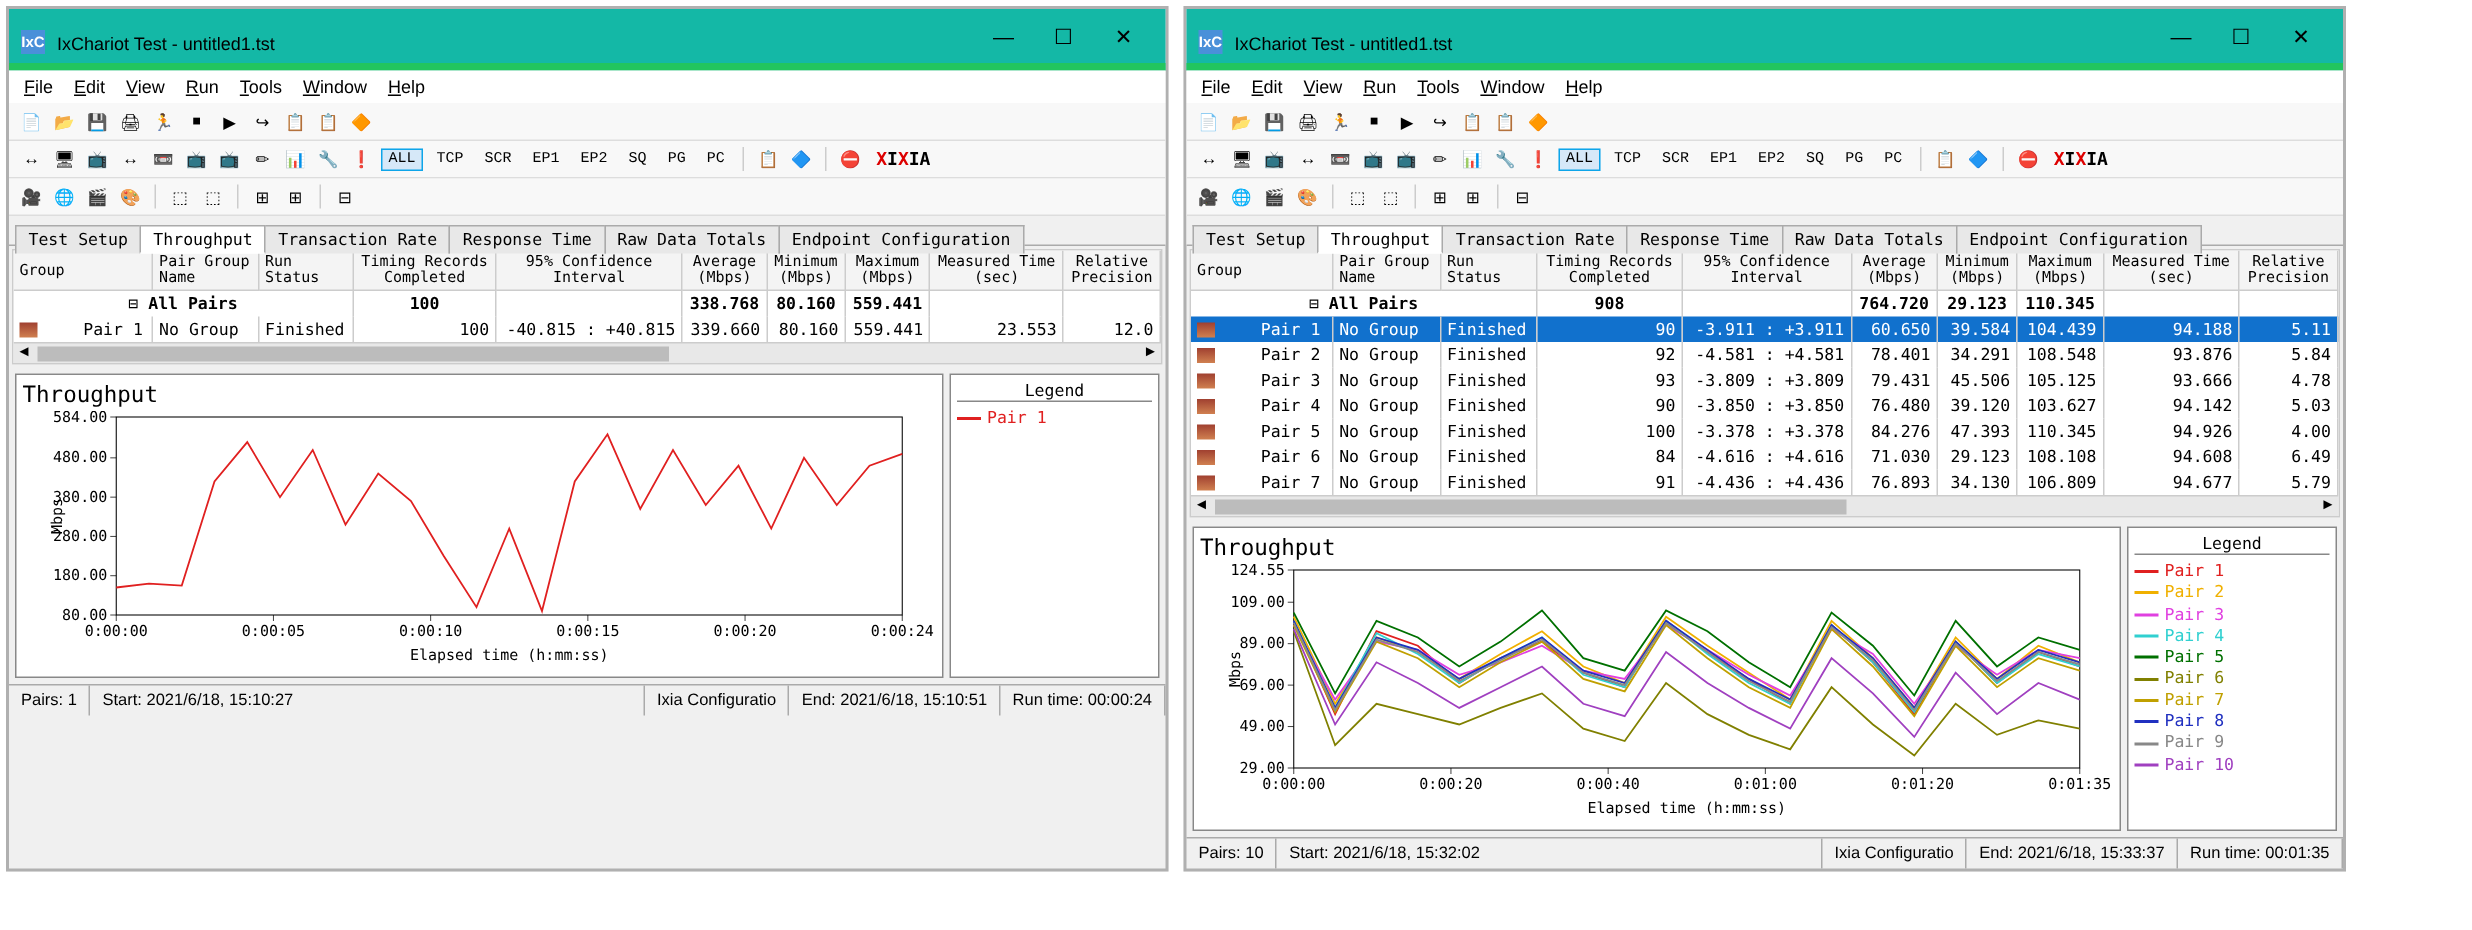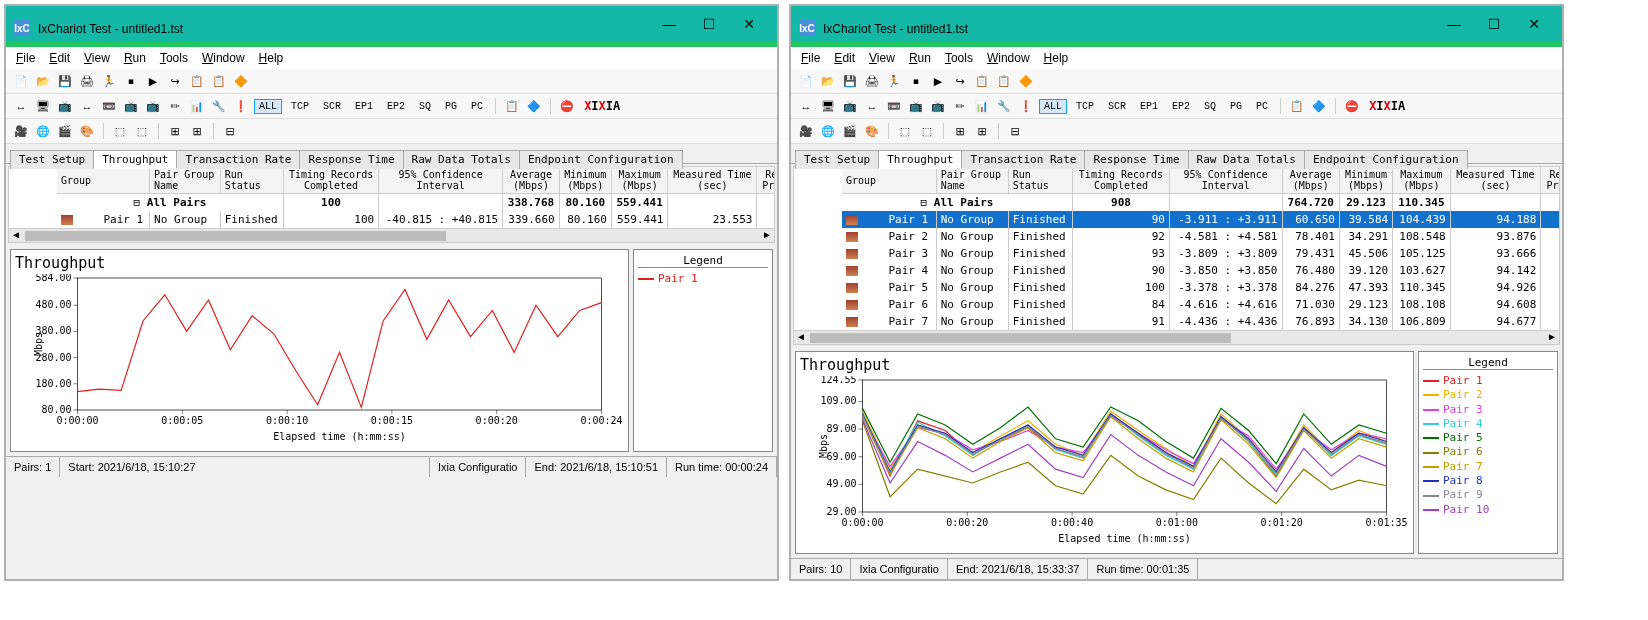--- a/index.html
+++ b/index.html
@@ -110,21 +110,20 @@
     background: #fff;
     border: 1px solid #ccc;
     margin: 2px;
     overflow: hidden;
   }
   .grid {
     width: 100%;
     border-collapse: collapse;
     font-family: monospace;
     font-size: 11px;
-    margin-left: 48px;
   }
   .grid th, .grid td {
     border-right: 1px solid #ccc;
     padding: 2px 4px;
     white-space: nowrap;
     text-align: right;
   }
   .grid th {
     background: #f4f4f4;
     border-bottom: 1px solid #ccc;
@@ -677,17 +676,18 @@
           <span style="color:#888888">Pair 9</span>
         </div>
         <div class="legend-item">
           <span class="legend-swatch" style="background:#a040c0"></span>
           <span style="color:#a040c0">Pair 10</span>
         </div>
       </div>
     </div>
     <div class="statusbar">
       <div class="status-cell">Pairs: 10</div>
+      <div class="status-cell" style="flex:1">Start: 2021/6/18, 15:32:02</div>
       <div class="status-cell">Ixia Configuratio</div>
       <div class="status-cell">End: 2021/6/18, 15:33:37</div>
       <div class="status-cell">Run time: 00:01:35</div>
     </div>
   </div>
 
 </body></html>

